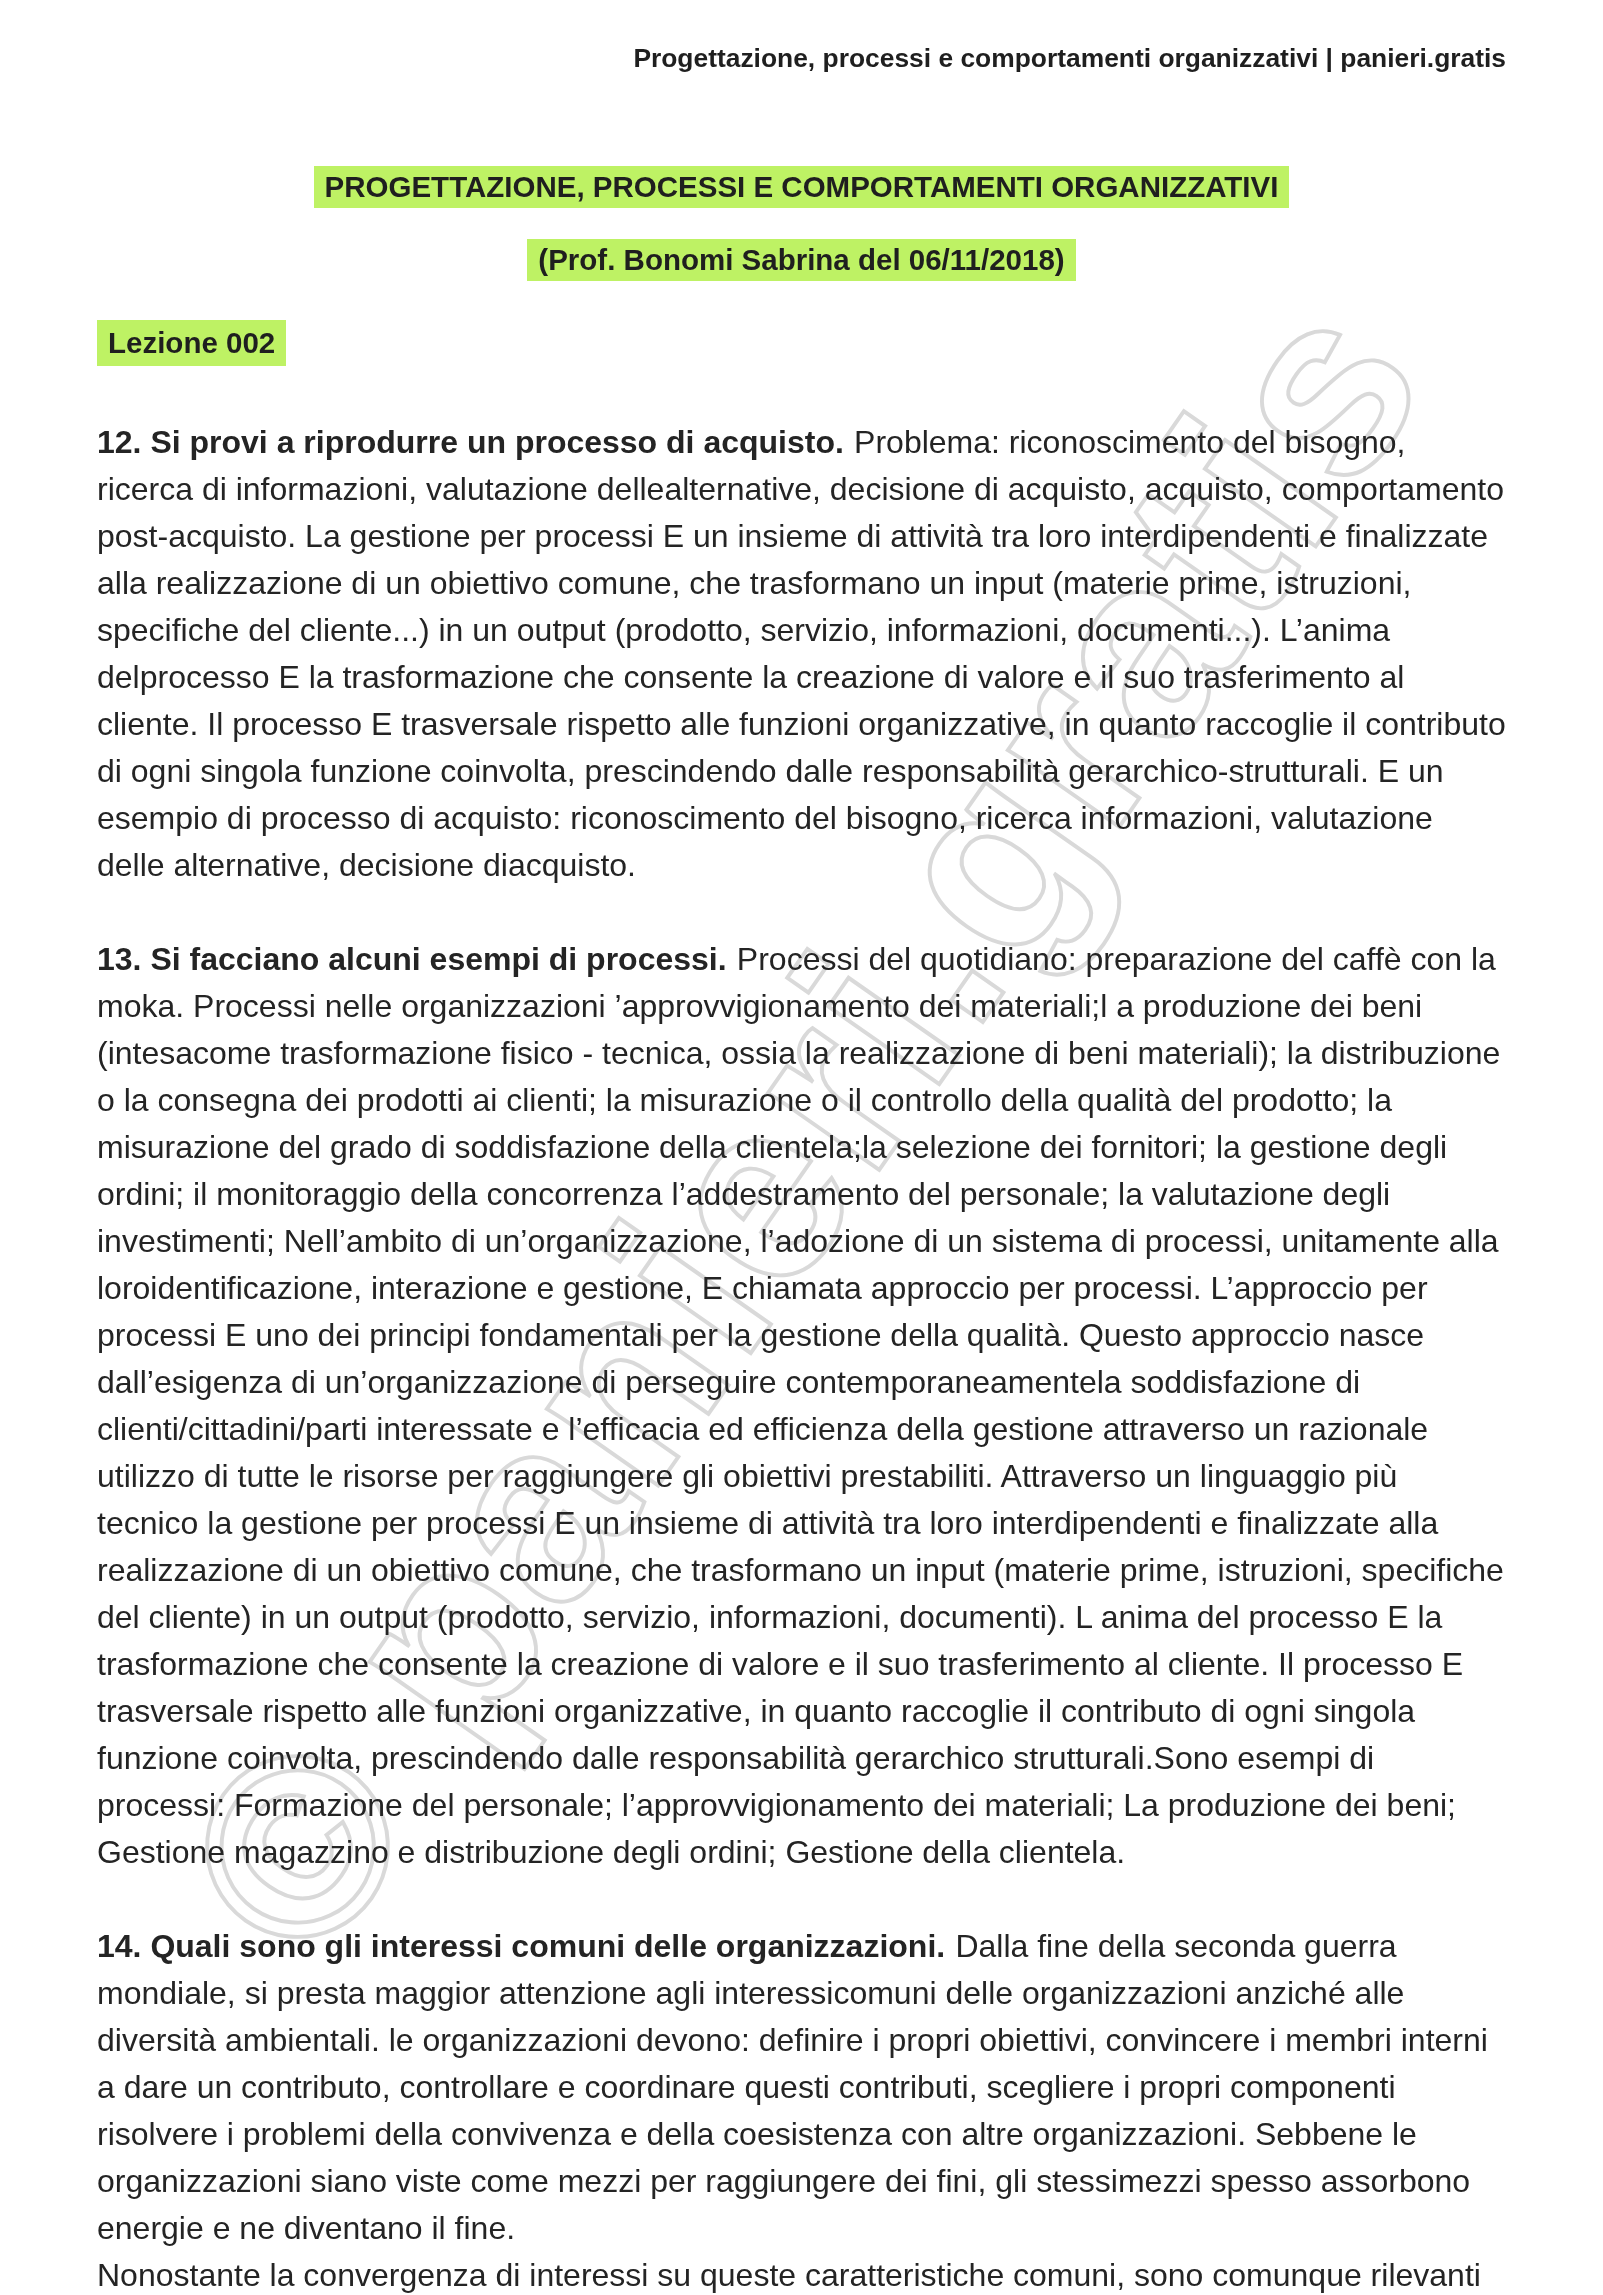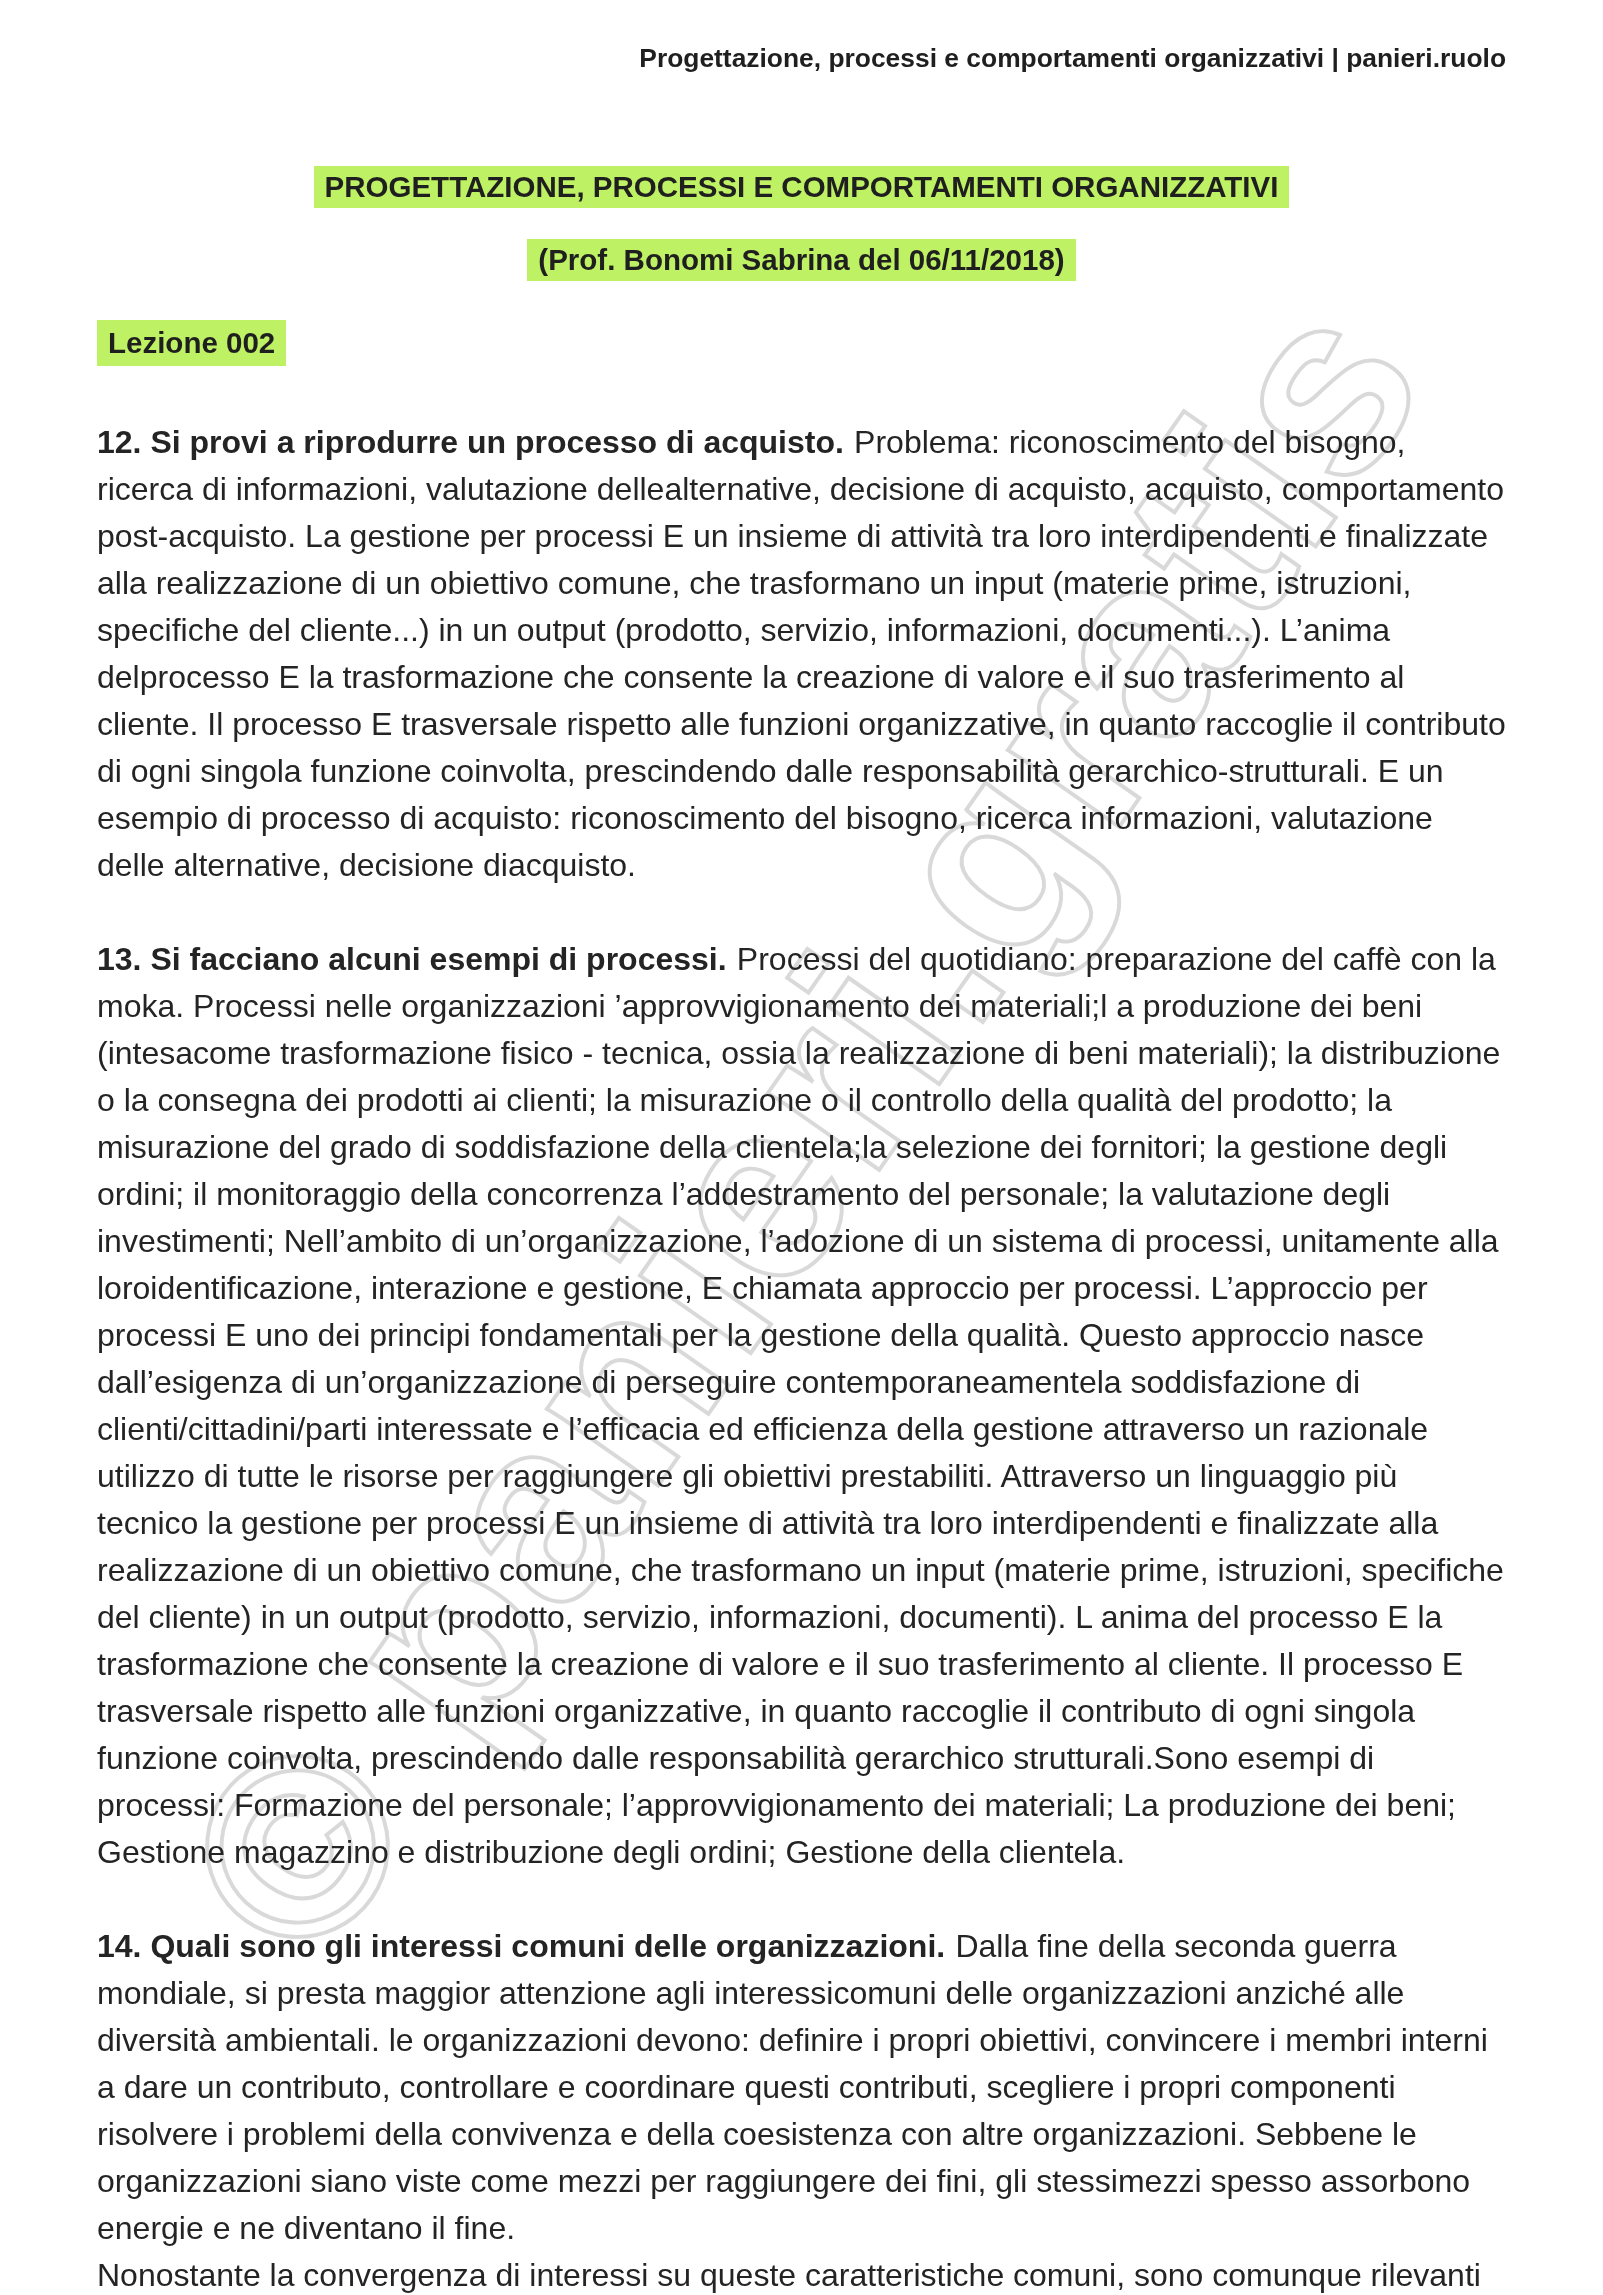--- a/index.html
+++ b/index.html
@@ -77,21 +77,21 @@
     margin-right: 0.32em;
   }
 </style>
 </head>
 <body>
 
 <div class="watermark">© panieri.gratis</div>
 
 <div class="content">
 
-  <div class="page-header">Progettazione, processi e comportamenti organizzativi | panieri.ruolo</div>
+  <div class="page-header">Progettazione, processi e comportamenti organizzativi | panieri.gratis</div>
 
   <div class="title-block">
     <div class="title-line">
       <span class="hl">PROGETTAZIONE, PROCESSI E COMPORTAMENTI ORGANIZZATIVI</span>
     </div>
     <div class="title-line">
       <span class="hl">(Prof. Bonomi Sabrina del 06/11/2018)</span>
     </div>
   </div>
 

